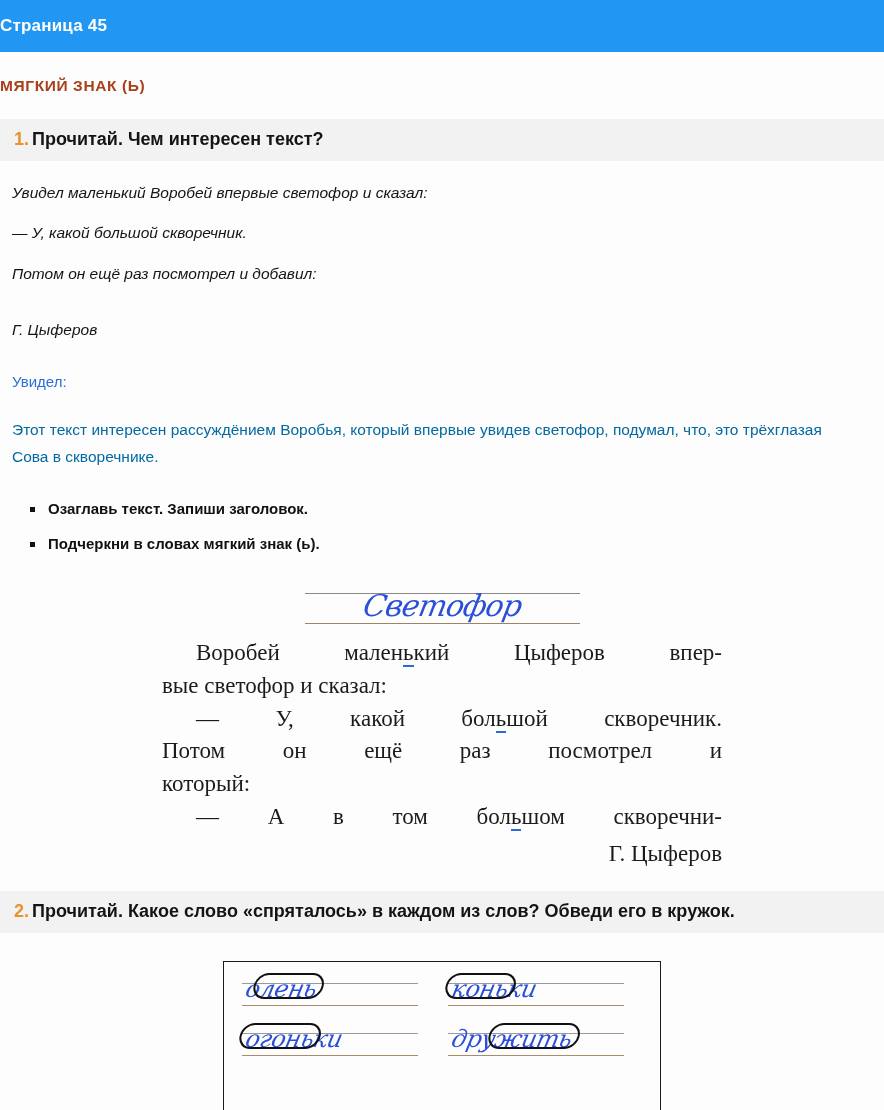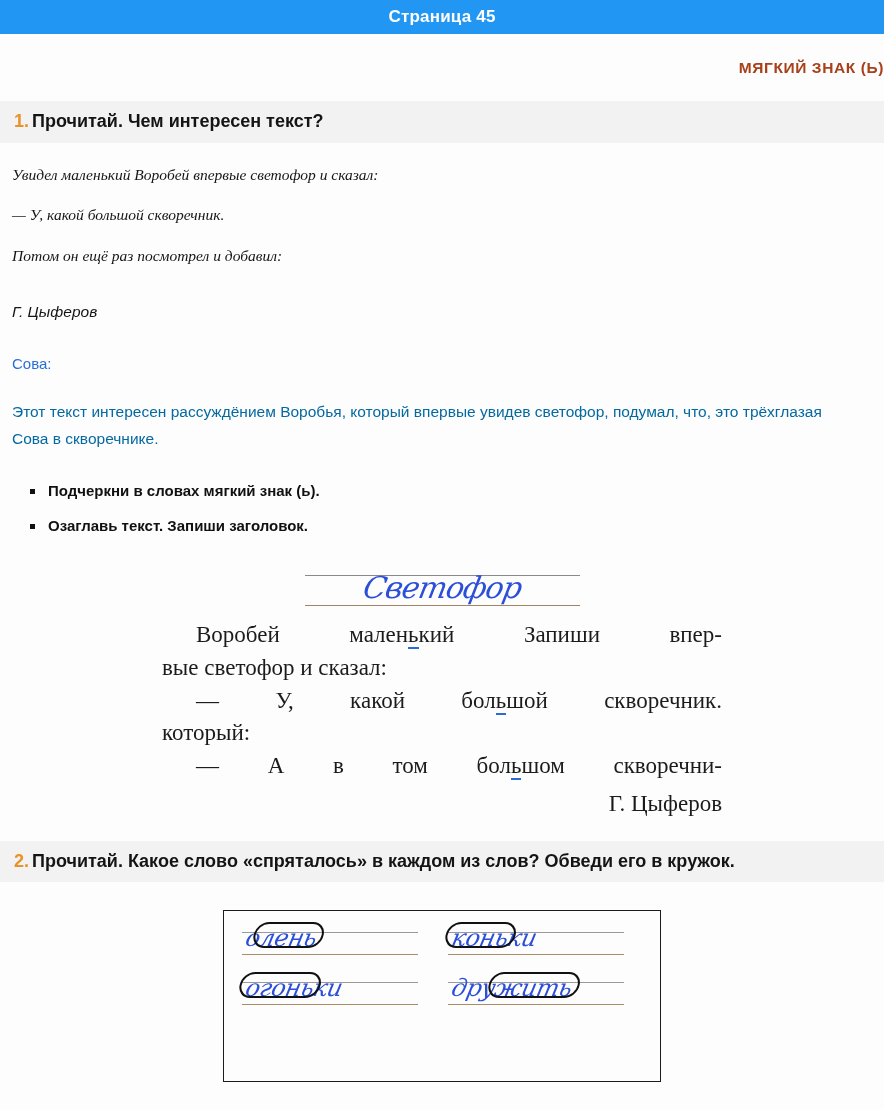--- a/index.html
+++ b/index.html
@@ -19,34 +19,33 @@
   .page {
     position: relative;
     width: 884px;
     height: 1110px;
     background: #fdfdfd;
     box-sizing: border-box;
   }
 
   
   .page-header {
-    height: 34px;
+    height: 52px;
     background: #2196f3;
     display: flex;
     align-items: center;
-    justify-content: center;
     color: #ffffff;
     font-size: 17px;
     font-weight: bold;
     letter-spacing: .2px;
   }
 
   
   .topic-title {
-    text-align: right;
+    text-align: left;
     color: #a8401a;
     font-weight: bold;
     font-size: 15.5px;
     letter-spacing: .6px;
     margin-top: 25px;
     margin-bottom: 24px;
   }
 
   
   .task-banner {
@@ -67,21 +66,20 @@
   
   .content { padding: 0 12px; }
 
   .story-line {
     font-style: italic;
     font-size: 15.5px;
     line-height: 1.0;
     margin: 0;
     padding: 13px 0 12px 0;
     color: #151515;
-    font-family: Liberation Serif, serif;
   }
   .story-line.first { padding-top: 24px; }
   .story-author {
     font-style: italic;
     font-size: 15.5px;
     margin: 0;
     padding: 28px 0 0 0;
     color: #151515;
   }
 
@@ -265,40 +263,41 @@
     <span class="task-num">1.</span><span class="task-text">Прочитай. Чем интересен текст?</span>
   </div>
 
   <div class="content">
 
     <p class="story-line first">Увидел маленький Воробей впервые светофор и сказал:</p>
     <p class="story-line">— У, какой большой скворечник.</p>
     <p class="story-line">Потом он ещё раз посмотрел и добавил:</p>
     <p class="story-author">Г. Цыферов</p>
 
-    <p class="answer-label">Сова:</p>
+    <p class="answer-label">Увидел:</p>
     <p class="answer-body">Этот текст интересен рассуждёнием Воробья, который впервые увидев светофор, подумал, что, это трёхглазая Сова в скворечнике.</p>
 
     <ul class="sub-tasks">
+      <li>Озаглавь текст. Запиши заголовок.</li>
       <li>Подчеркни в словах мягкий знак (ь).</li>
-      <li>Озаглавь текст. Запиши заголовок.</li>
     </ul>
 
     <div class="scan-block">
 
       <div class="headline-rule">
         <div class="rule top"></div>
         <div class="rule bottom"></div>
         <div class="headline-word">Светофор</div>
       </div>
 
       <div class="scan-text">
-        <p class="indent"><span>Воробей мален</span><span class="soft">ь</span><span>кий Запиши впер-</span></p>
+        <p class="indent"><span>Воробей мален</span><span class="soft">ь</span><span>кий Цыферов впер-</span></p>
         <p class="no-stretch"><span>вые светофор и сказал:</span></p>
         <p class="indent"><span>— У, какой бол</span><span class="soft">ь</span><span>шой скворечник.</span></p>
+        <p><span>Потом он ещё раз посмотрел и</span></p>
         <p class="no-stretch"><span>который:</span></p>
         <p class="indent"><span>— А в том бол</span><span class="soft">ь</span><span>шом скворечни-</span></p>
       </div>
 
       <div class="scan-author">Г. Цыферов</div>
     </div>
   </div>
 
   <div class="task-banner" style="margin-top:24px;">
     <span class="task-num">2.</span><span class="task-text">Прочитай. Какое слово «спряталось» в каждом из слов? Обведи его в кружок.</span>

